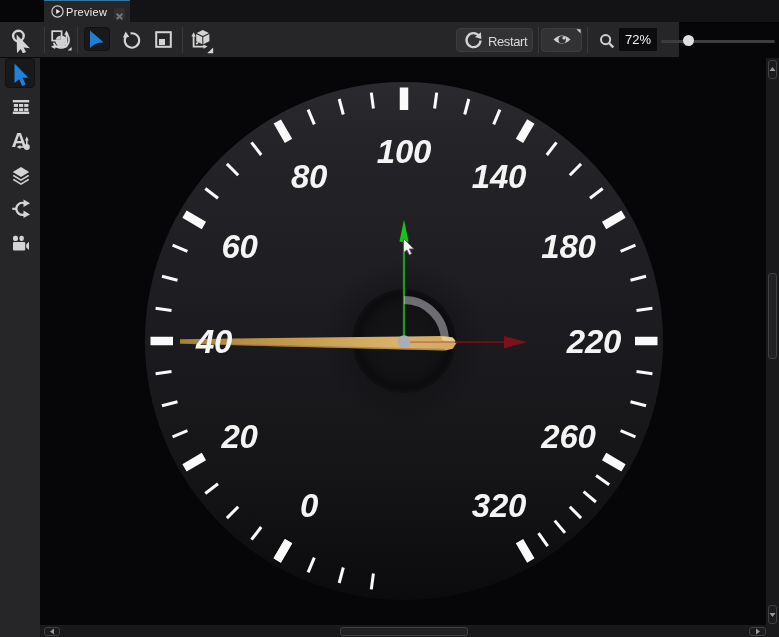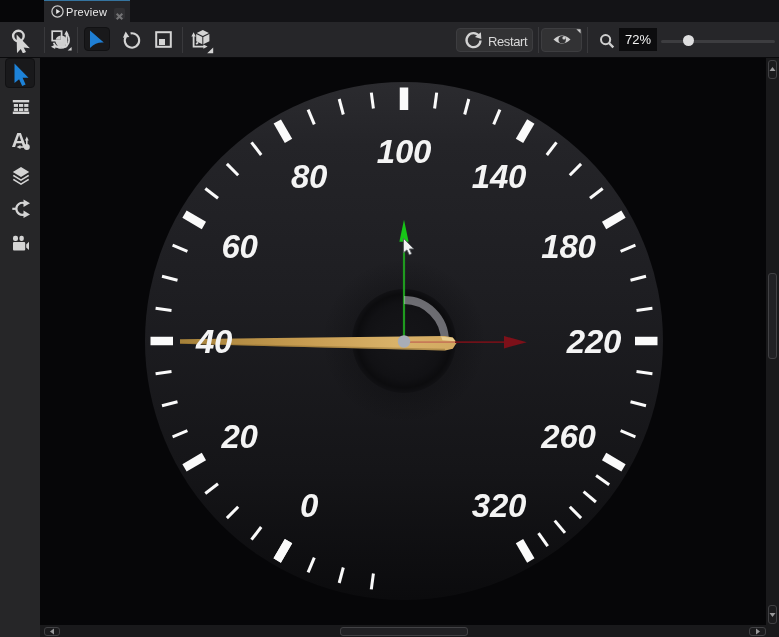--- a/index.html
+++ b/index.html
@@ -4,21 +4,21 @@
 <style>
   * { margin:0; padding:0; box-sizing:border-box; }
   html,body { width:779px; height:637px; overflow:hidden; background:#060608;
               font-family:"Liberation Sans", sans-serif; }
   .abs { position:absolute; }
   #canvas { left:40px; top:58px; width:726px; height:567px; background:#060608; z-index:0; }
   #tabbar { left:0; top:0; width:779px; height:22px; background:#131316; z-index:3;margin-left:44px; }
   #tab { left:0; top:0; width:86px; height:22px; background:#262629; border-top:1px solid #35749f; }
   #tabtxt { left:22px; top:5px; font-size:11px; color:#ececec; letter-spacing:0.3px; }
   #tabclose { left:69.5px; top:6.5px; width:11px; height:11px; background:#303033; border-radius:2px; }
-  #toolbar { left:0; top:22px; width:779px; height:36px; background:#262629; border-bottom:1px solid #0a0a0c; z-index:3; }
+  #toolbar { left:0; top:22px; width:679px; height:36px; background:#262629; border-bottom:1px solid #0a0a0c; z-index:3; }
   .sep { top:5px; width:1px; height:26px; background:#39393c; }
   .pressed { background:#19191b; border-radius:4px; border:1px solid #111113; }
   .btn { top:5.5px; height:24px; background:#323234; border:1px solid #3d3d40; border-radius:4px;
          color:#d8d8d8; font-size:13px; }
   #zoombox { left:619px; top:6px; width:38px; height:23px; background:#0c0c0e;
              color:#f2f2f2; font-size:13px; text-align:center; line-height:23px; }
   #sidebar { left:0; top:58px; width:40px; height:579px; background:#262628; z-index:3; }
   #vscroll { left:766px; top:58px; width:13px; height:579px; background:#19191b; z-index:2; }
   #hscroll { left:40px; top:625px; width:726px; height:12px; background:#19191b; z-index:2; }
   .sbtn { position:absolute; border:1px solid #414144; border-radius:3px; background:#1b1b1d; }

